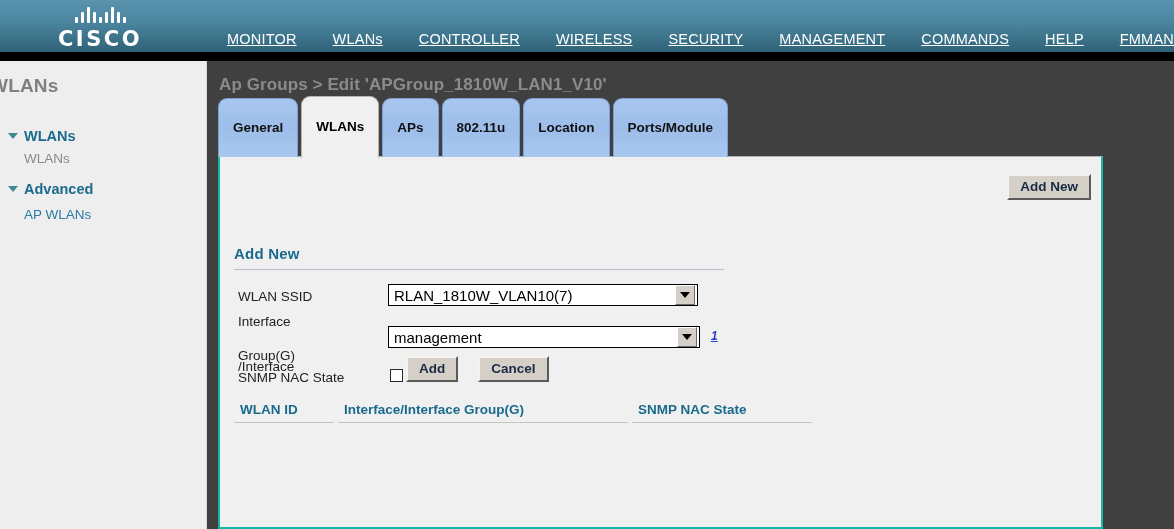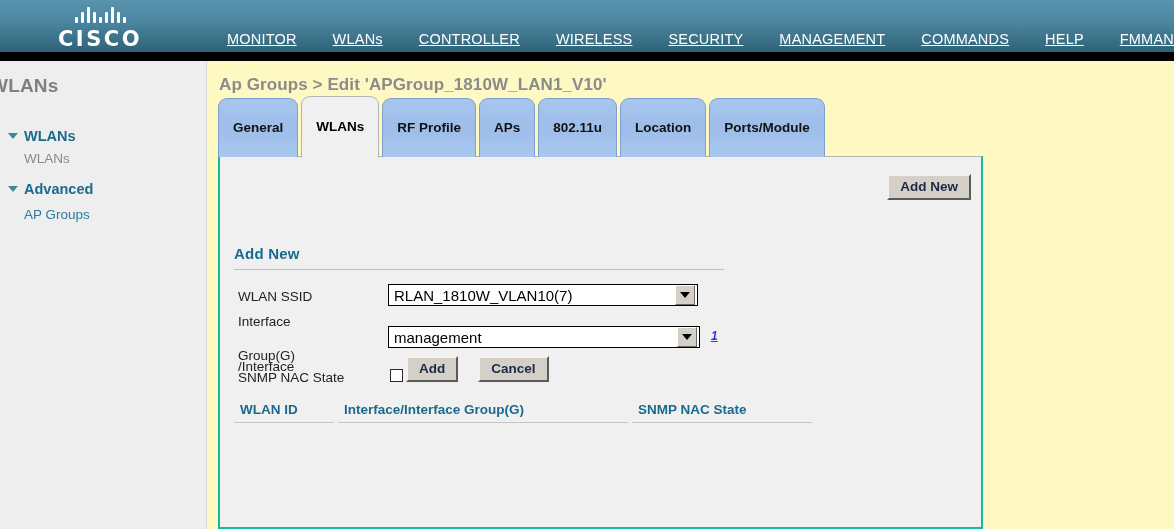--- a/index.html
+++ b/index.html
@@ -151,21 +151,21 @@
   }
   .side-sub.current { color: #8a8a8a; }
   .side-sub.link { color: #2b7ca0; cursor: pointer; }
 
   
   .main {
     position: absolute;
     left: 207px; top: 61px;
     width: 967px;
     height: 468px;
-    background: #fef9c3;
+    background: #404040;
   }
   .page-title {
     position: absolute;
     left: 12px;
     top: 14px;
     font-size: 17px;
     font-weight: bold;
     color: #8b8b8b;
     letter-spacing: 0.1px;
     white-space: nowrap;
@@ -203,21 +203,21 @@
     color: #000000;
     height: 28px;
     line-height: 28px;
     margin-bottom: -1px;
   }
 
   .panel {
     position: absolute;
     left: 11px;
     top: 95px;
-    width: 765px;
+    width: 885px;
     height: 373px;
     background: #f0f0f0;
     border: 2px solid #14b8a6;
     border-top: 1px solid #b4b4b4;
     box-sizing: border-box;
   }
 
   .addnew-btn {
     position: absolute;
     right: 10px;
@@ -410,30 +410,29 @@
   <div class="side-title">WLANs</div>
 
   <div class="side-group" style="top:66px;">
     <span class="caret"></span><span class="ghead">WLANs</span>
   </div>
   <div class="side-sub current" style="top:90px;">WLANs</div>
 
   <div class="side-group" style="top:119px;">
     <span class="caret"></span><span class="ghead">Advanced</span>
   </div>
-  <div class="side-sub link" style="top:146px;">AP Groups</div>
+  <div class="side-sub link" style="top:146px;">AP WLANs</div>
 </div>
 
 <div class="main">
   <div class="page-title">Ap Groups &gt; Edit  'APGroup_1810W_LAN1_V10'</div>
 
   <div class="tabs" id="tabbar">
       <div class="tab">General</div>
       <div class="tab active">WLANs</div>
-      <div class="tab">RF Profile</div>
       <div class="tab">APs</div>
       <div class="tab">802.11u</div>
       <div class="tab">Location</div>
       <div class="tab">Ports/Module</div>
     </div>
 
   <div class="panel">
     <div class="addnew-btn">
       <span class="btn">Add New</span>
     </div>

